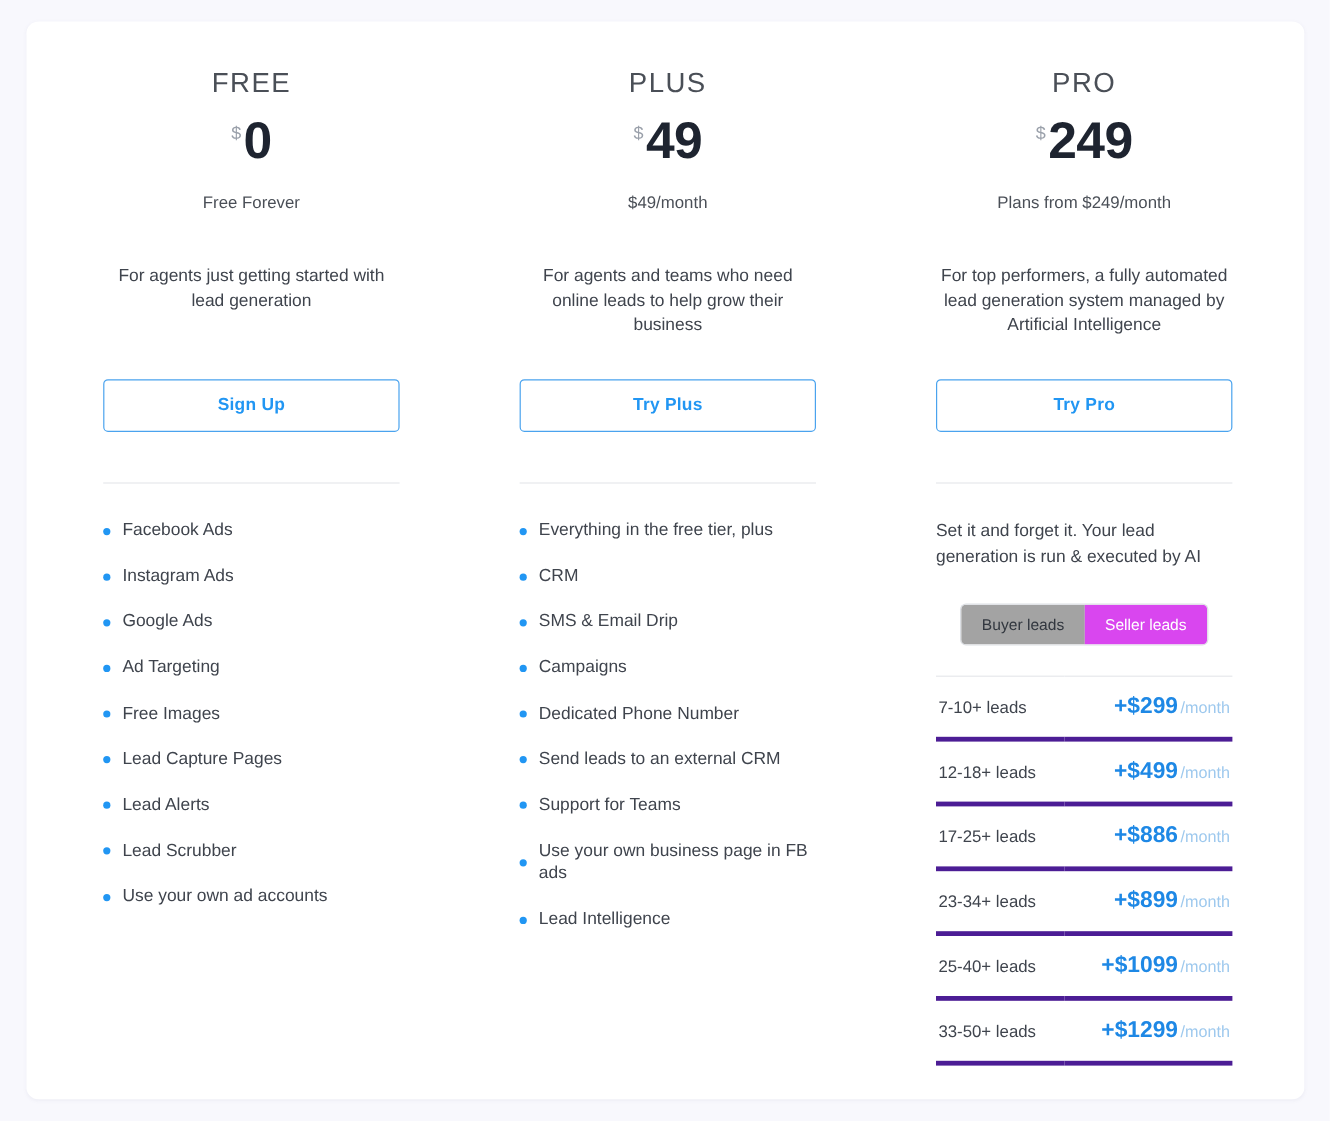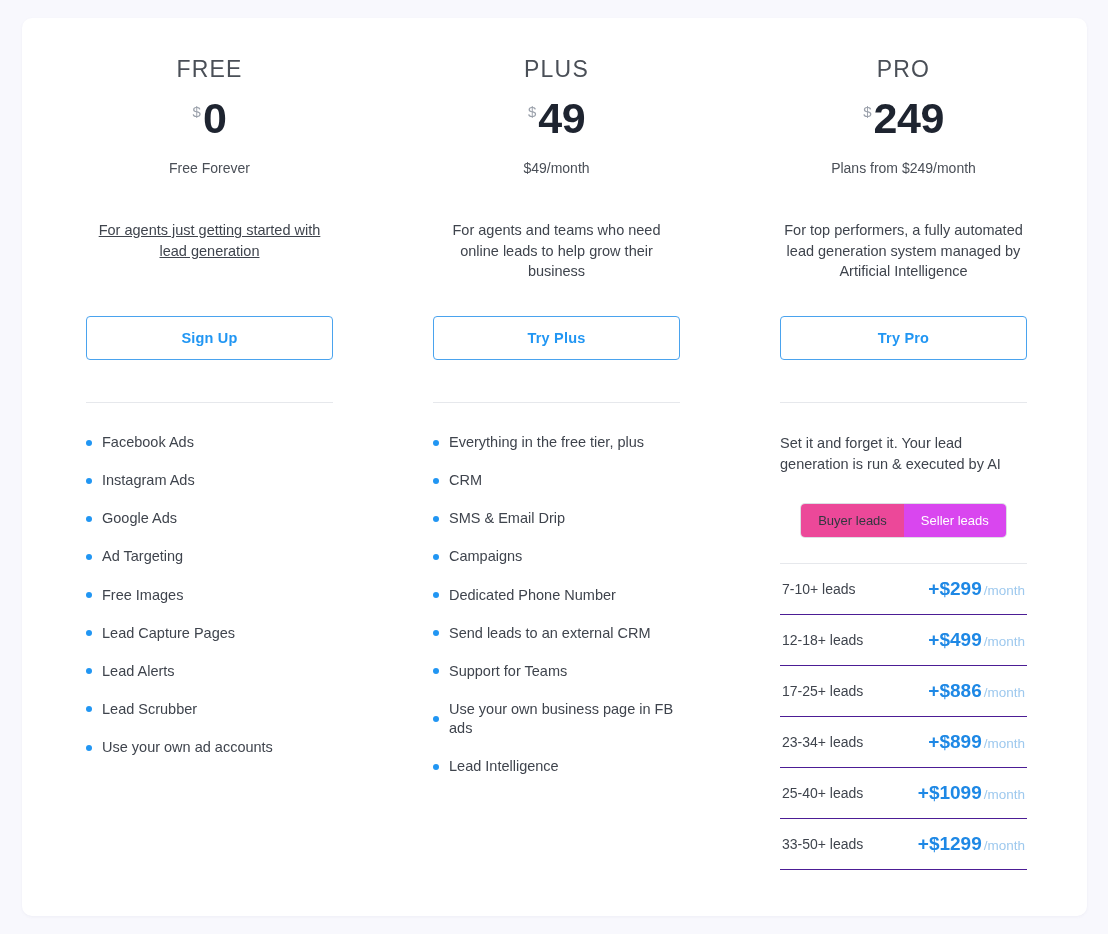--- a/index.html
+++ b/index.html
@@ -79,21 +79,21 @@
   }
 
   .plan-desc {
     text-align: center;
     font-size: 14.5px;
     line-height: 1.42;
     color: #3f444d;
     margin-bottom: 34px;
     min-height: 62px;
   }
-  .plan-col.free .plan-desc  { padding: 0 6px; text-decoration: underline; }
+  .plan-col.free .plan-desc  { padding: 0 6px; }
   .plan-col.plus .plan-desc  { padding: 0 10px; }
   .plan-col.pro  .plan-desc  { padding: 0 0px; }
 
   
   .cta-btn {
     display: block;
     width: 100%;
     padding: 13px 10px;
     background: #ffffff;
     border: 1px solid #4aa3ee;
@@ -152,36 +152,36 @@
   }
   .toggle-group {
     display: inline-flex;
     border-radius: 4px;
     overflow: hidden;
     box-shadow: 0 0 0 1px #dcdfe4;
   }
   .toggle-opt {
     padding: 9px 17px;
     font-size: 13px;
-    background: #ec4899;
+    background: #a3a3a3;
     color: #32373f;
     cursor: pointer;
     border: none;
     font-family: "Liberation Sans", sans-serif;
     white-space: nowrap;
   }
   .toggle-opt.active {
     background: #d946ef;
     color: #ffffff;
     font-weight: 400;
   }
 
   
   .lead-table { width: 100%; border-collapse: collapse; }
-  .lead-table tr { border-bottom: 1px solid #4c1d95; }
+  .lead-table tr { border-bottom: 4px solid #4c1d95; }
   .lead-table tr:first-child { border-top: 1px solid #e6e8ec; }
   .lead-table td {
     padding: 14px 2px;
     font-size: 14px;
     color: #3f444d;
     vertical-align: middle;
   }
   .lead-table td.amount-cell {
     text-align: right;
     white-space: nowrap;

